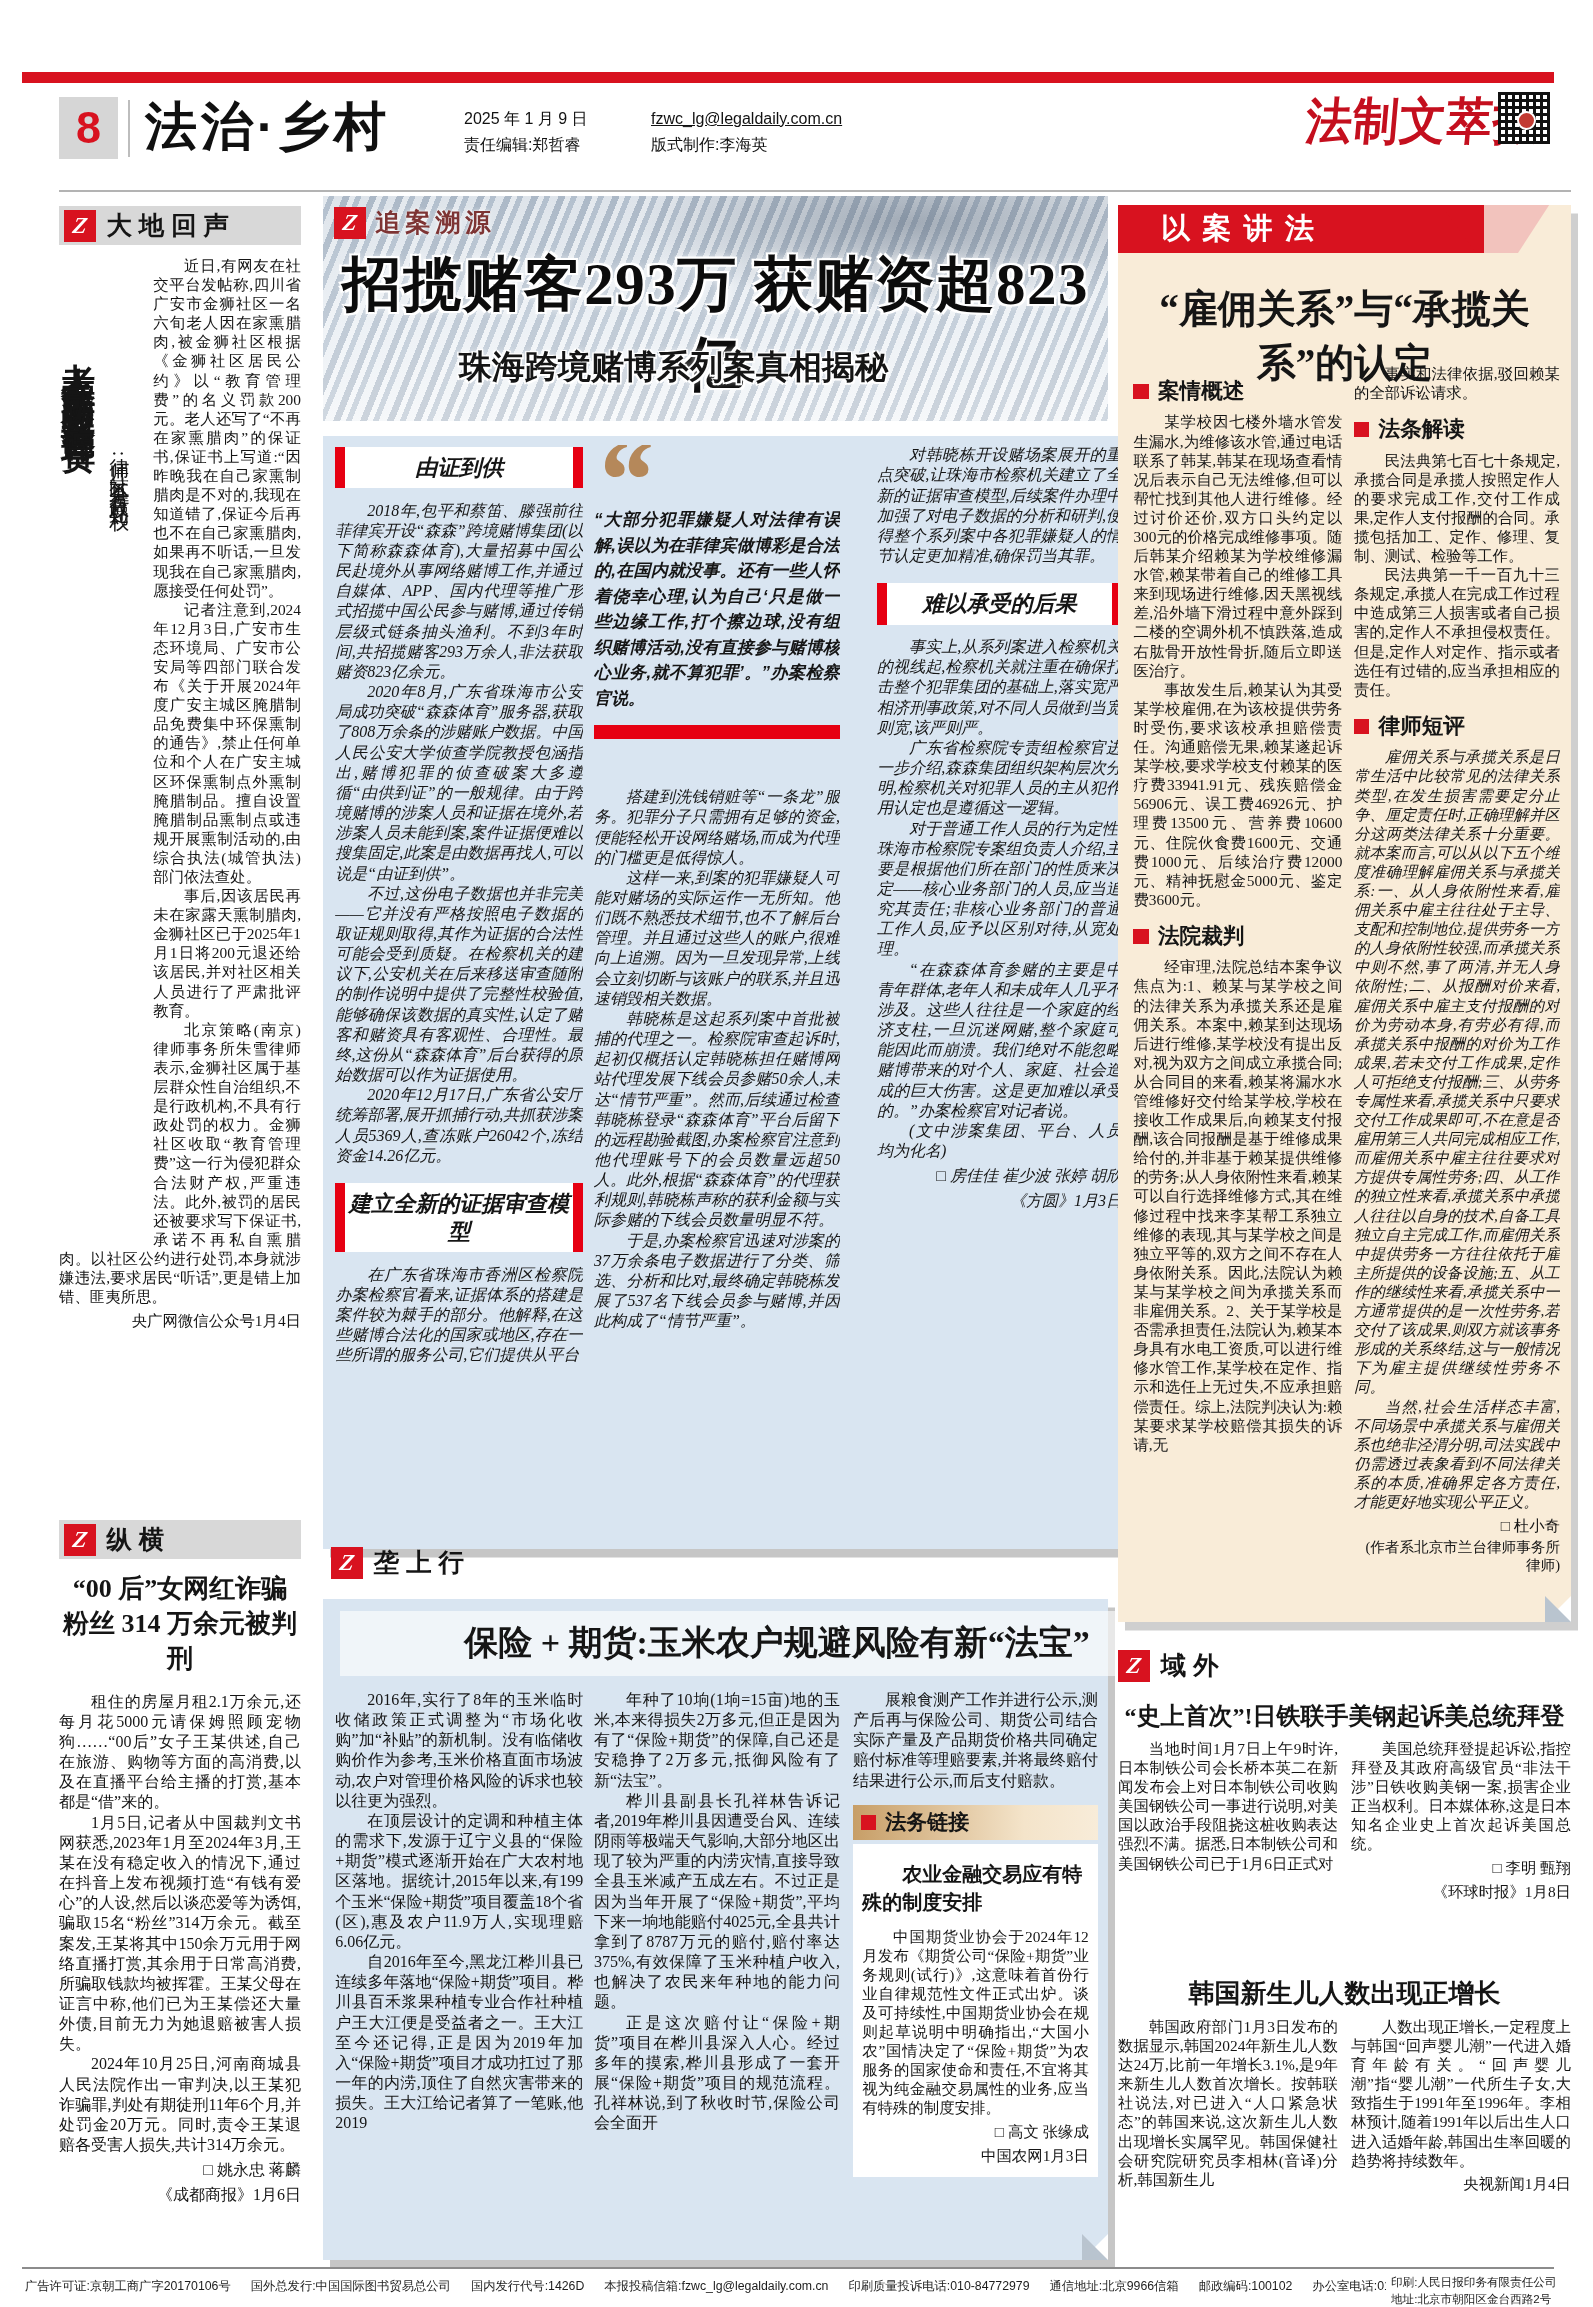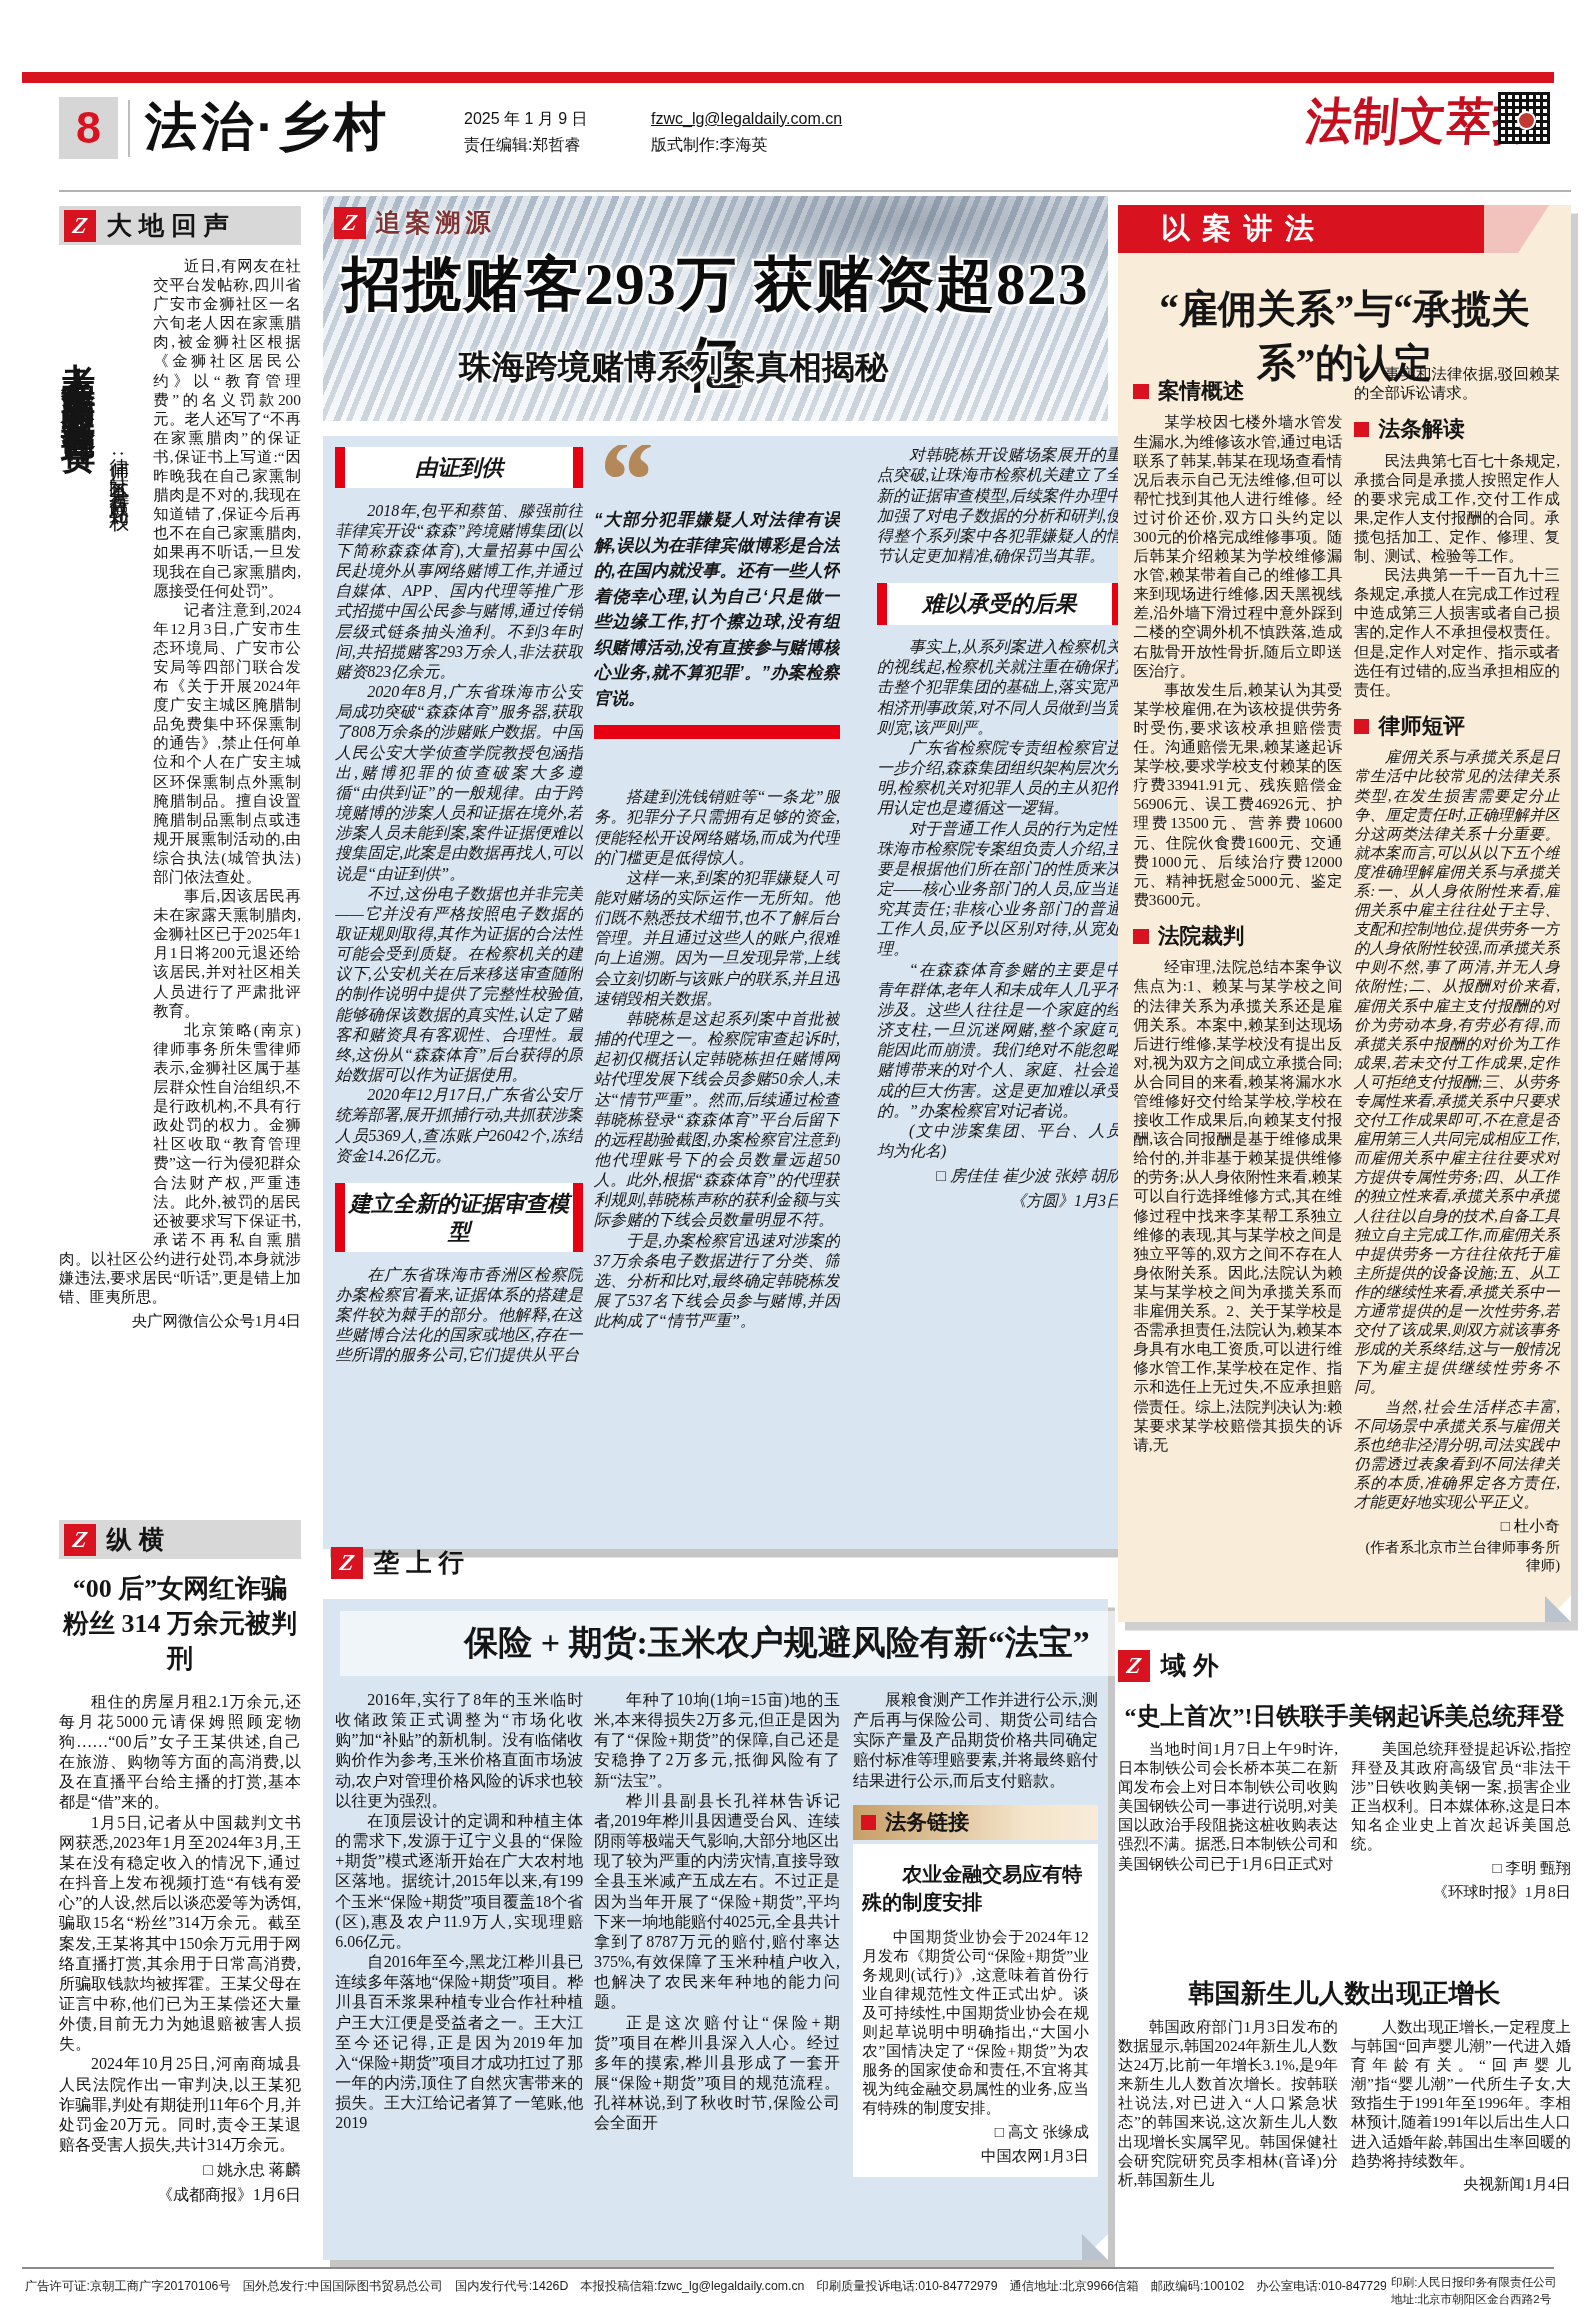--- a/index.html
+++ b/index.html
@@ -104,21 +104,21 @@
   .kai p.para{font-style:italic;}
   .note-r{text-align:right;font-size:14.6px;margin-top:3.1px;}
   
   .yw-title1{left:1118px;top:1700px;width:453px;text-align:center;font-size:24px;font-weight:bold;}
   .yw-title2{left:1118px;top:1976px;width:453px;text-align:center;font-size:26px;font-weight:bold;}
   .ywcol{position:absolute;height:231px;overflow:hidden;}
   #yw1a{left:1118px;top:1739px;width:220px;} #yw1b{left:1351px;top:1739px;width:220px;}
   #yw2a{left:1118px;top:2017px;width:220px;} #yw2b{left:1351px;top:2017px;width:220px;}
   
   .foot-line{left:21.6px;top:2267px;width:1532px;height:1.5px;background:#8c8c8c;}
-  .footer{left:25px;top:2278px;width:1361px;display:flex;gap:12px;white-space:nowrap;overflow:hidden;
+  .footer{left:25px;top:2278px;width:1361px;display:flex;gap:20px;white-space:nowrap;overflow:hidden;
           font-size:12.3px;color:#1c1c1c;}
   .footer-right{left:1391px;top:2273px;width:193px;font-size:11.6px;line-height:1.5;color:#1c1c1c;}
 </style>
 </head>
 <body>
 
 <div id="page">
 
   <div class="abs red-rule"></div>
   <div class="abs pagenum sans">8</div>

